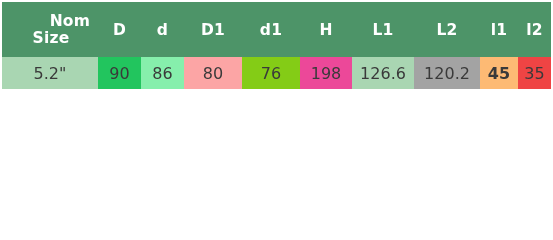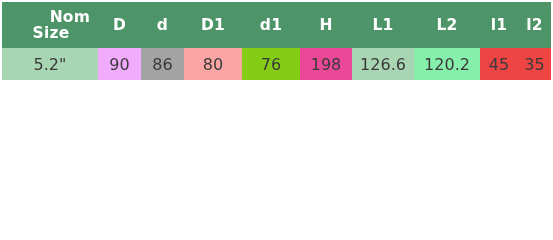--- a/index.html
+++ b/index.html
@@ -18,21 +18,21 @@
     position: absolute;
     left: 2px;
     top: 2px;
     width: 549px;
     height: 78px;
     border-collapse: collapse;
     table-layout: fixed;
   }
 
   #spec-table tr.header-row {
-    height: 46px;
+    height: 55px;
   }
   #spec-table tr.data-row {
     height: 32px;
   }
 
   #spec-table th {
     background: #4d9468;
     color: #ffffff;
     font-weight: bold;
     font-size: 15.5px;
@@ -93,24 +93,24 @@
       <th style="width: 52px; background: rgb(77, 148, 104); color: rgb(255, 255, 255);">H</th>
       <th style="width: 62px; background: rgb(77, 148, 104); color: rgb(255, 255, 255);">L1</th>
       <th style="width: 66px; background: rgb(77, 148, 104); color: rgb(255, 255, 255);">L2</th>
       <th style="width: 38px; background: rgb(77, 148, 104); color: rgb(255, 255, 255);">l1</th>
       <th style="width: 33px; background: rgb(77, 148, 104); color: rgb(255, 255, 255);">l2</th>
     </tr>
   </thead>
   <tbody>
     <tr class="data-row">
       <td class="nom-size-cell" style="background: rgb(169, 214, 178); color: rgb(58, 58, 58);">5.2"</td>
-      <td style="background: #f0abfc; color: rgb(58, 58, 58);">90</td>
-      <td style="background: #a3a3a3; color: rgb(58, 58, 58);">86</td>
+      <td style="background: #22c55e; color: rgb(58, 58, 58);">90</td>
+      <td style="background: #86efac; color: rgb(58, 58, 58);">86</td>
       <td style="background: #fca5a5; color: rgb(58, 58, 58);">80</td>
       <td style="background: #84cc16; color: rgb(58, 58, 58);">76</td>
       <td style="background: #ec4899; color: rgb(58, 58, 58);">198</td>
       <td style="background: rgb(169, 214, 178); color: rgb(58, 58, 58);">126.6</td>
-      <td style="background: #86efac; color: rgb(58, 58, 58);">120.2</td>
-      <td style="background: #ef4444; color: rgb(58, 58, 58);">45</td>
+      <td style="background: #a3a3a3; color: rgb(58, 58, 58);">120.2</td>
+      <td style="background: #fdba74; color: rgb(58, 58, 58); font-weight: bold;">45</td>
       <td style="background: #ef4444; color: rgb(58, 58, 58);">35</td>
     </tr>
   </tbody>
 </table>
 
 </body></html>

